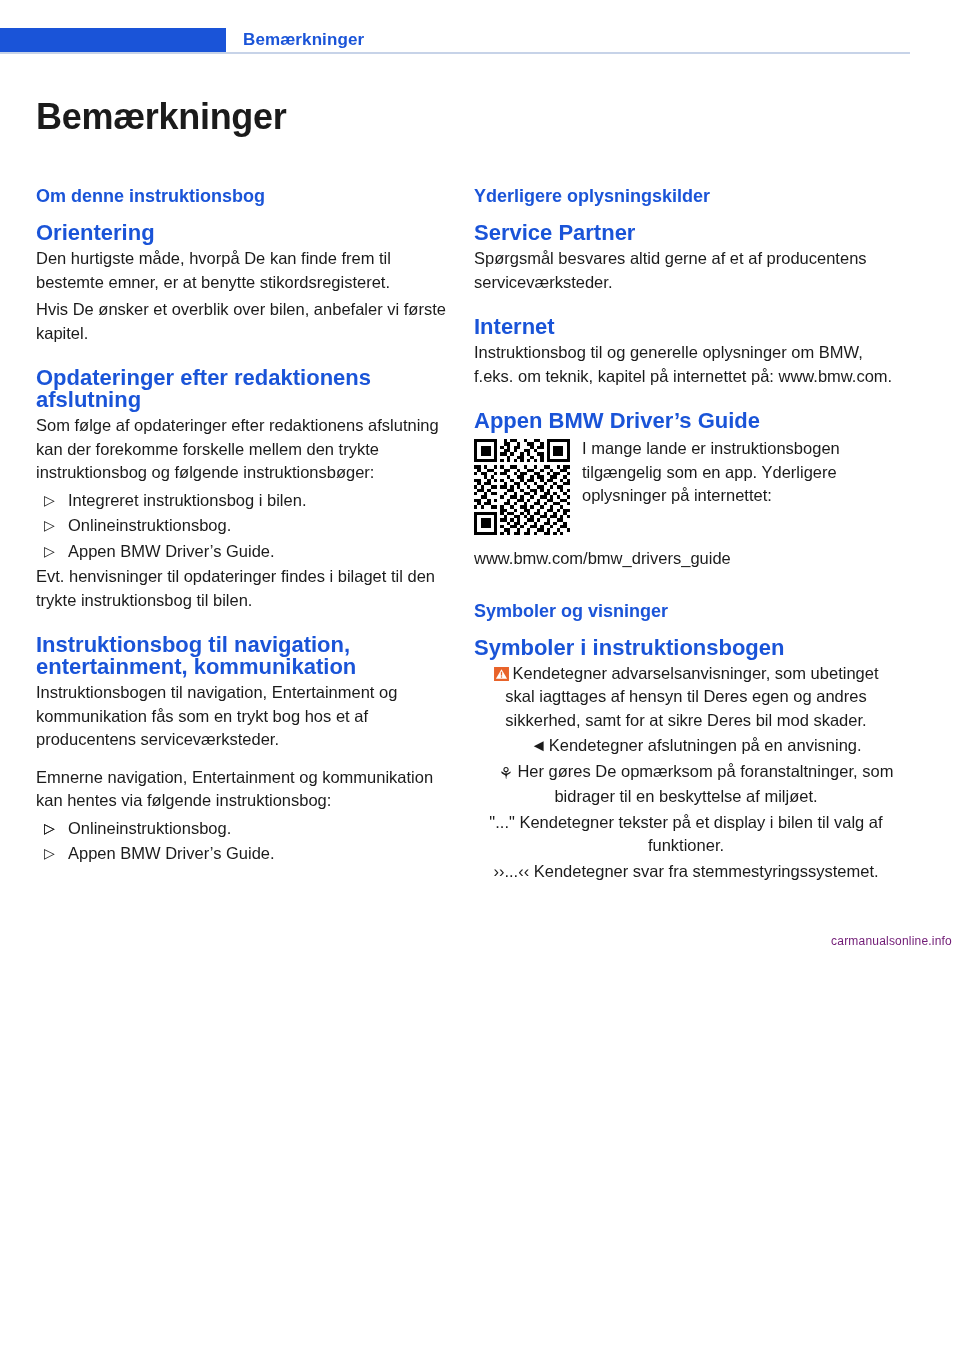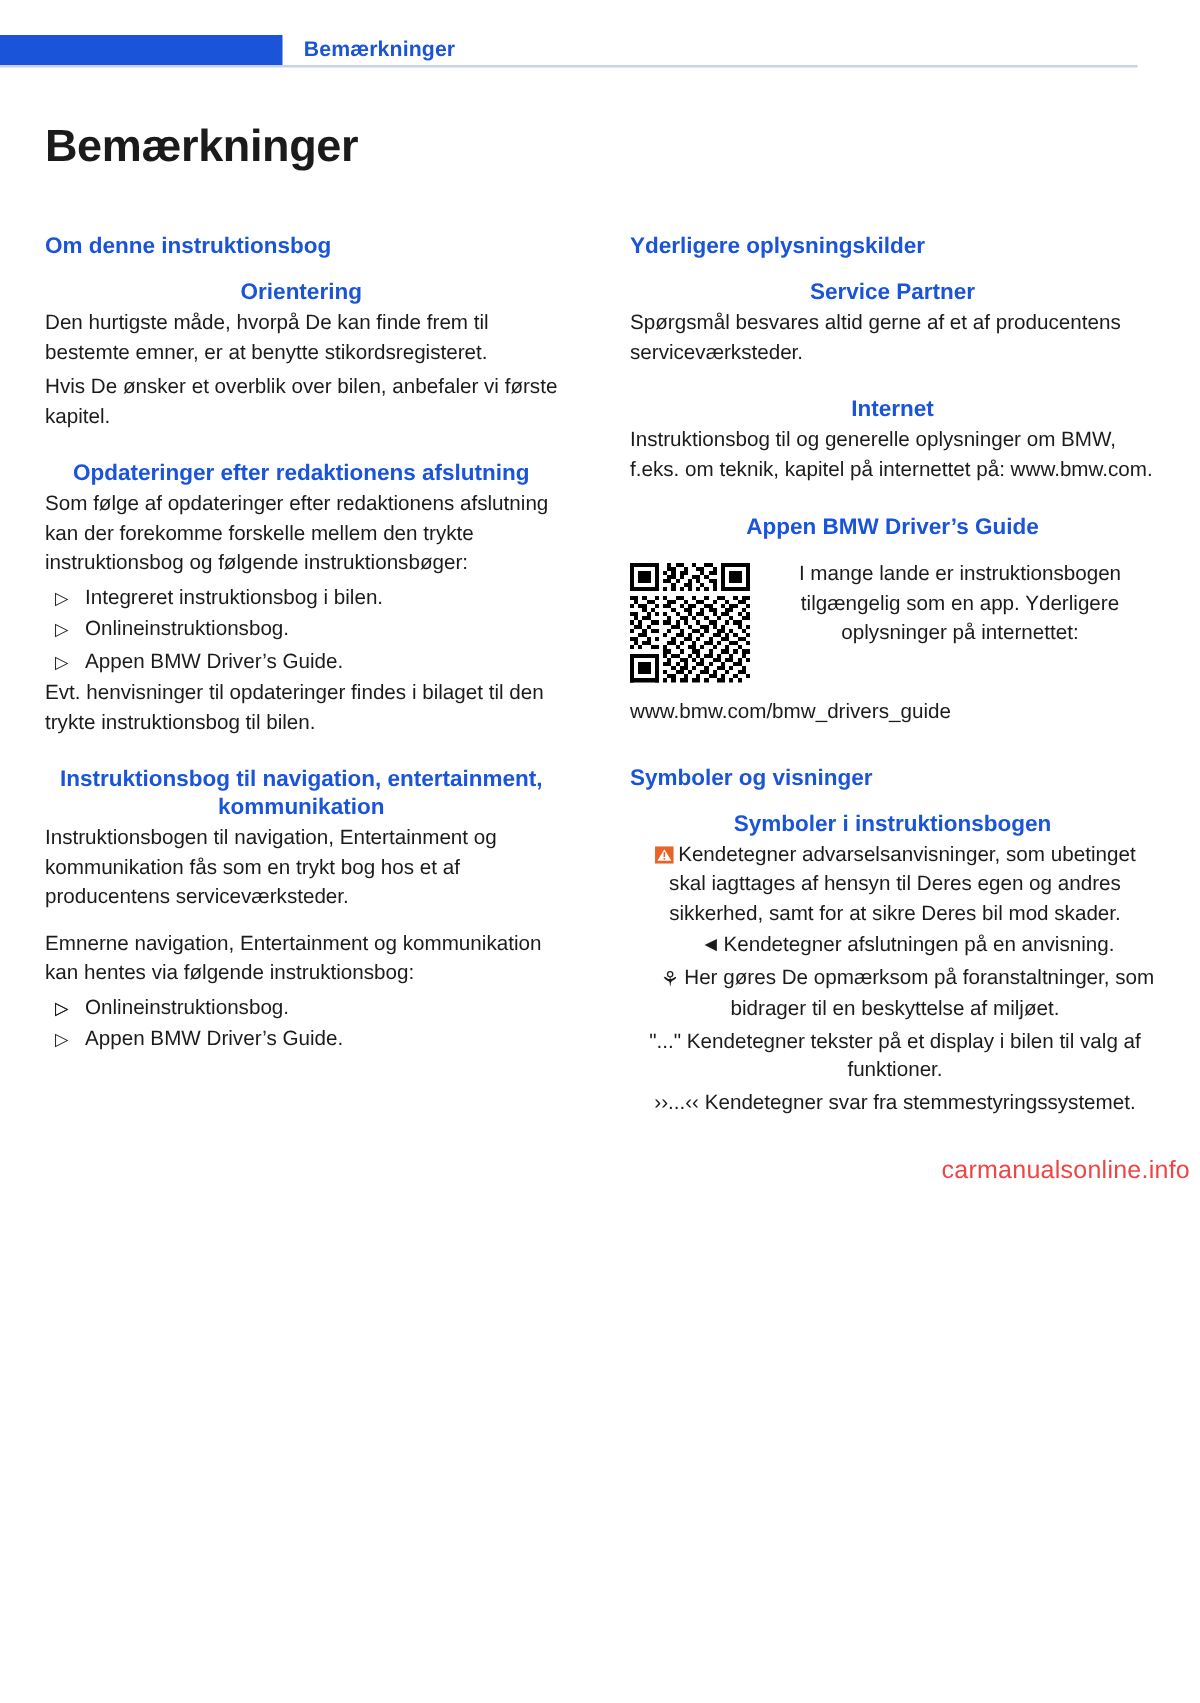--- a/index.html
+++ b/index.html
@@ -67,36 +67,35 @@
   
   .col {
     position: absolute;
     top: 182px;
     width: 410px;
     font-size: 16.5px;
     line-height: 23px;
     color: #1b1b1b;
   }
   .col-left { left: 36px; }
-  .col-right { left: 504px; width: 420px; }
+  .col-right { left: 474px; width: 420px; }
 
   h2.sec {
     font-size: 18px;
     font-weight: bold;
     color: #1a54d8;
     margin: 0 0 12px 0;
     line-height: 28px;
   }
   h3.sub {
-    font-size: 18px;
+    font-size: 22px;
     font-weight: bold;
     color: #1a54d8;
     margin: 0 0 3px 0;
     line-height: 22px;
-    text-align: center;
   }
   p.para {
     margin: 0 0 4px 0;
     line-height: 23.5px;
   }
   .gap-sm { height: 10px; }
   .gap-md { height: 18px; }
   .gap-lg { height: 26px; }
 
   ul.bullets {
@@ -115,22 +114,21 @@
     left: 8px;
     top: 0px;
     color: #1b1b1b;
     font-size: 14px;
   }
 
   
   .qr-block {
     display: flex;
     align-items: flex-start;
-    margin-top: 16px;
-    text-align: center;
+    margin-top: 5px;
   }
   .qr {
     width: 96px;
     height: 96px;
     flex: 0 0 96px;
     margin-right: 12px;
     margin-top: 2px;
   }
   .qr-text {
     line-height: 23.5px;
@@ -188,22 +186,22 @@
     width: 960px;
     text-align: center;
     font-size: 14.5px;
     color: #3a3a3a;
     text-decoration: underline;
   }
   .watermark {
     position: absolute;
     right: 8px;
     bottom: 8px;
-    font-size: 20px;
-    color: #ef4444;
+    font-size: 12px;
+    color: #701a75;
     letter-spacing: 0.2px;
   }
 </style>
 </head>
 <body>
 
 <div class="page">
 
   <div class="header">
     <div class="header-blue-bar"></div>

